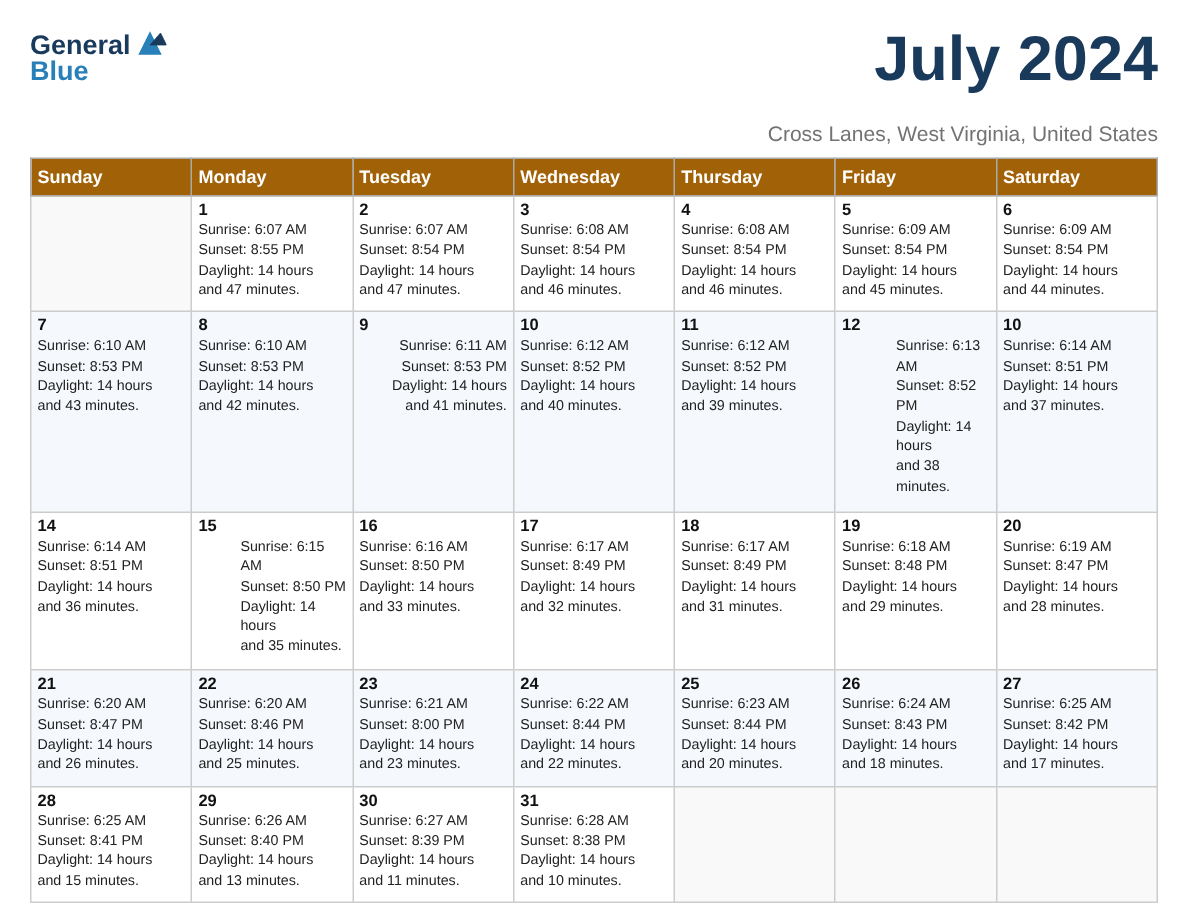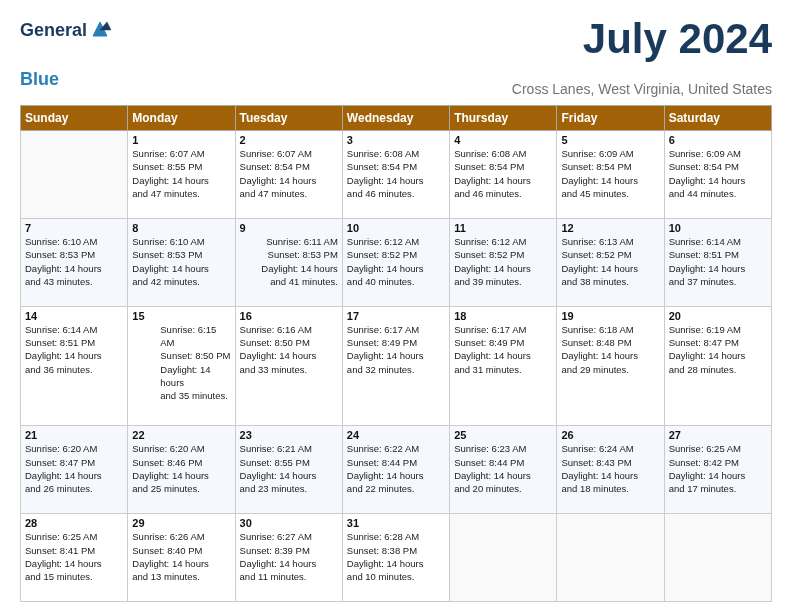--- a/index.html
+++ b/index.html
@@ -82,21 +82,21 @@
     .empty-cell {
       background: #f9f9f9 !important;
     }
   </style>
 </head>
 <body>
 
 <div class="page">
   <div class="header">
     <div class="logo">
-      <div style="display:flex;flex-direction:column;align-items:flex-start;gap:32px;">
+      <div style="display:flex;flex-direction:column;align-items:flex-start;">
         <div style="display:flex;align-items:center;">
           <span style="font-size:18px;font-weight:bold;color:#1a3a5c;">General</span>
           <svg width="22" height="20" viewBox="0 0 22 20" style="margin-left:2px;margin-top:-2px;">
             <polygon points="4,16 11,2 18,16" fill="#2980b9" stroke="#2980b9" stroke-width="1"></polygon>
             <polygon points="11,10 18,2 22,10" fill="#1a3a5c" stroke="#1a3a5c" stroke-width="0.5"></polygon>
           </svg>
         </div>
         <span style="font-size:18px;font-weight:bold;color:#2980b9;margin-top:-4px;">Blue</span>
       </div>
     </div>
@@ -195,21 +195,21 @@
           </td>
           <td>
             <span class="day-number">11</span>
             <div class="day-info" style="white-space: pre-line;">Sunrise: 6:12 AM
 Sunset: 8:52 PM
 Daylight: 14 hours
 and 39 minutes.</div>
           </td>
           <td>
             <span class="day-number">12</span>
-            <div class="day-info" style="white-space: pre-line;">Sunrise: 6:13 AM
+            <div class="day-info" style="white-space: pre-line; margin-left: 36px;">Sunrise: 6:13 AM
 Sunset: 8:52 PM
 Daylight: 14 hours
 and 38 minutes.</div>
           </td>
           <td>
             <span class="day-number">10</span>
             <div class="day-info" style="white-space: pre-line;">Sunrise: 6:14 AM
 Sunset: 8:51 PM
 Daylight: 14 hours
 and 37 minutes.</div>
@@ -277,21 +277,21 @@
           <td>
             <span class="day-number">22</span>
             <div class="day-info" style="white-space: pre-line;">Sunrise: 6:20 AM
 Sunset: 8:46 PM
 Daylight: 14 hours
 and 25 minutes.</div>
           </td>
           <td>
             <span class="day-number">23</span>
             <div class="day-info" style="white-space: pre-line;">Sunrise: 6:21 AM
-Sunset: 8:55 PM
+Sunset: 8:00 PM
 Daylight: 14 hours
 and 23 minutes.</div>
           </td>
           <td>
             <span class="day-number">24</span>
             <div class="day-info" style="white-space: pre-line;">Sunrise: 6:22 AM
 Sunset: 8:44 PM
 Daylight: 14 hours
 and 22 minutes.</div>
           </td>

